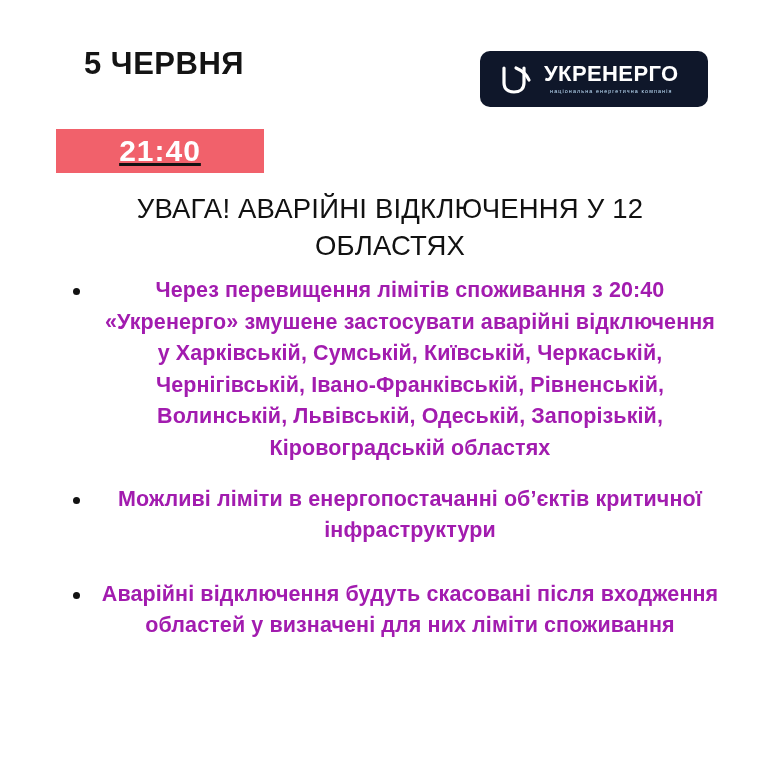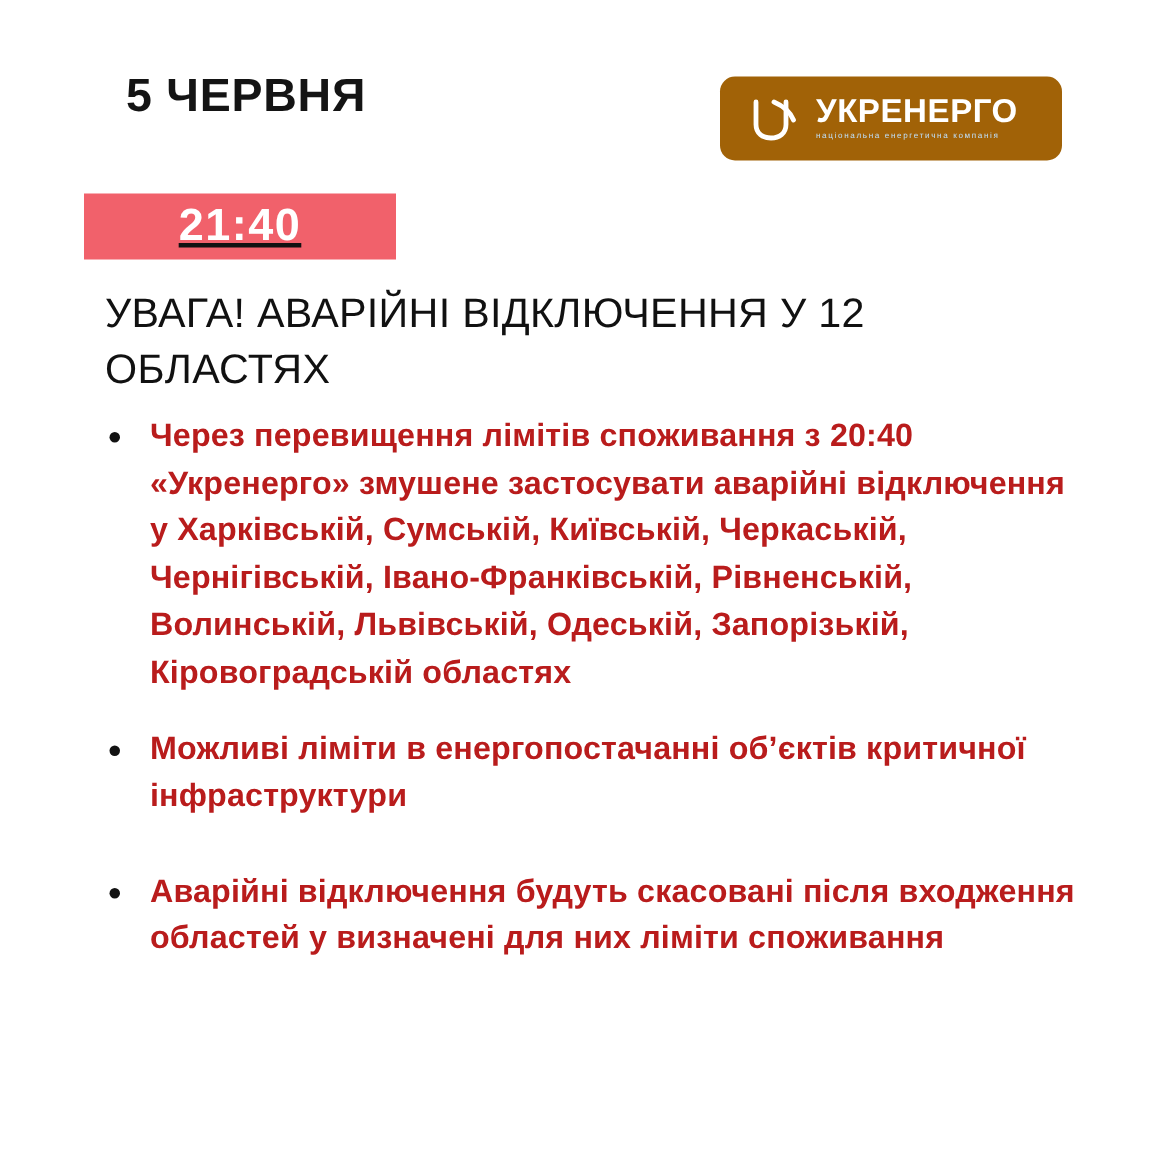--- a/index.html
+++ b/index.html
@@ -12,20 +12,21 @@
     background: #ffffff;
     font-family: "Liberation Sans", sans-serif;
     color: #111111;
     overflow: hidden;
   }
   .page {
     position: relative;
     width: 756px;
     height: 768px;
     box-sizing: border-box;
+    text-align: center;
   }
 
   
   .header {
     position: absolute;
     top: 46px;
     left: 0;
     width: 768px;
     height: 64px;
   }
@@ -40,21 +41,21 @@
     white-space: nowrap;
   }
 
   
   .logo-pill {
     position: absolute;
     right: 60px;
     top: 5px;
     width: 228px;
     height: 56px;
-    background: #a16207;
+    background: #0f172a;
     border-radius: 10px;
     display: flex;
     align-items: center;
     box-sizing: border-box;
     padding: 0 16px;
     margin-left: 32px;
   }
   .logo-mark {
     width: 40px;
     height: 40px;
@@ -123,21 +124,21 @@
     top: 275px;
     width: 650px;
   }
   .bullet {
     position: relative;
     padding-left: 30px;
     margin-bottom: 19px;
     font-size: 21.5px;
     font-weight: bold;
     line-height: 1.47;
-    color: #b91c1c;
+    color: #a21caf;
     letter-spacing: 0.1px;
   }
   .bullet:last-child { margin-bottom: 0; margin-top: 32px; }
   .bullet .dot {
     position: absolute;
     left: 3px;
     top: 0.62em;
     width: 7px;
     height: 7px;
     background: #121212;

